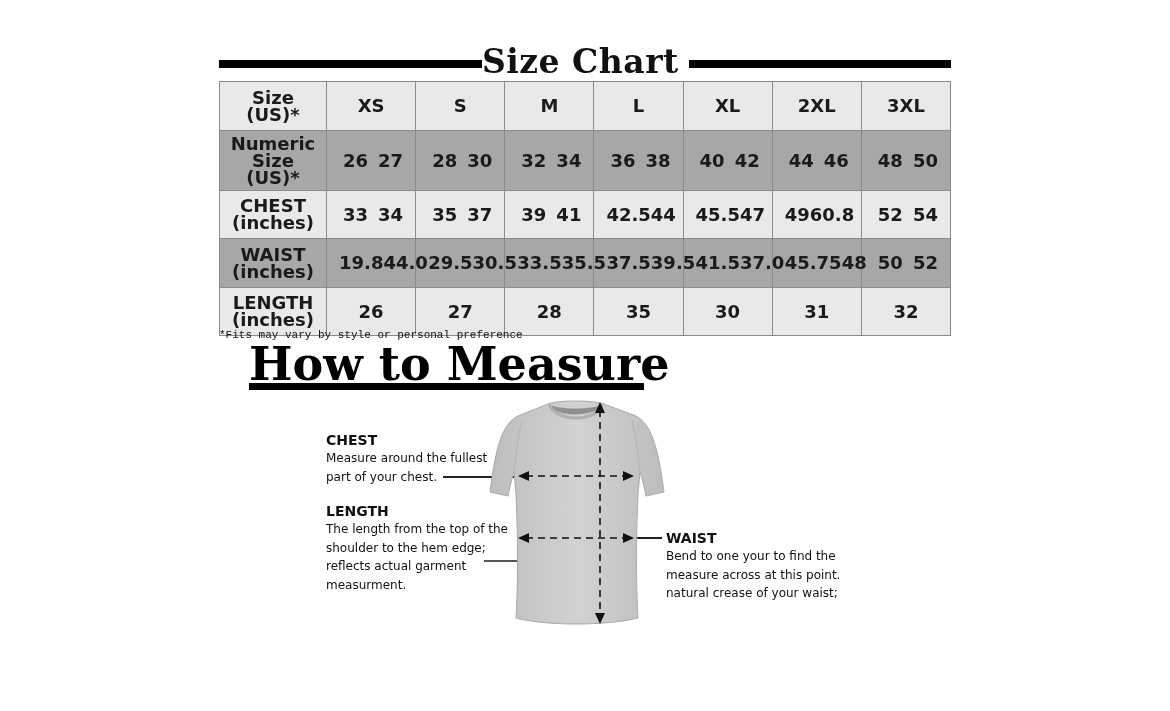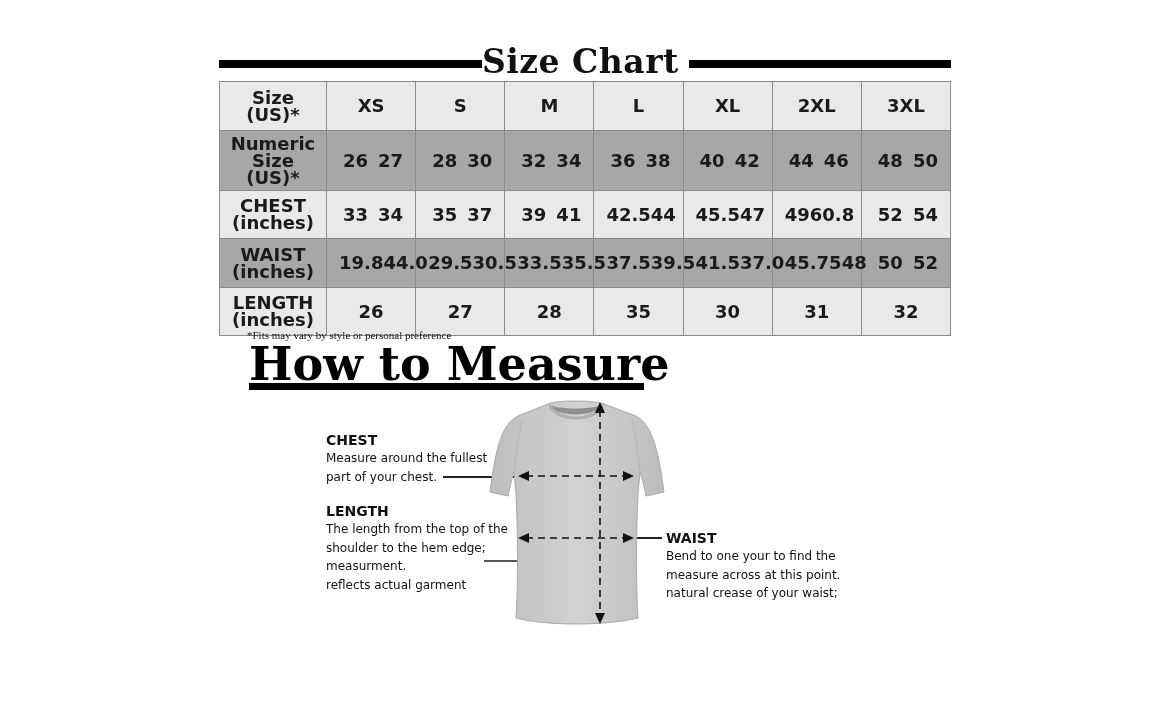--- a/index.html
+++ b/index.html
@@ -20,21 +20,21 @@
                           font-family: "DejaVu Sans", sans-serif; font-weight: bold; font-size: 18px;
                           color: #1a1a1a; padding: 4px; }
     table.size-table tr { height: 48.5px; }
     tr.light td { background: #e9e9ea; }
     tr.dark td { background: #a7a7a9; }
     td.label { width: 98px; line-height: 17px; }
     .pair-wrap { display: flex; justify-content: space-between; padding: 0 8px 0 12px; }
     .pair-wrap.tight { padding: 0 3px 0 8px; }
 
     .footnote { position: absolute; left: 219px; top: 329px; font-size: 11px;
-                font-family: Liberation Serif, serif; color: #111; margin-left: 28px; }
+                font-family: Liberation Mono, monospace; color: #111; }
 
     .measure-title { position: absolute; left: 249px; top: 342px;
                      font-family: "DejaVu Serif", serif; font-weight: bold; font-size: 46px;
                      line-height: 44px; color: #000; }
     .measure-bar { position: absolute; left: 249px; top: 383px; width: 395px; height: 7px; background: #000; }
 
     .note { position: absolute; font-family: "DejaVu Sans", sans-serif; color: #111; }
     .note h4 { margin: 0; font-size: 14px; font-weight: bold; line-height: 18px; }
     .note p { margin: 0; font-size: 12px; line-height: 18.5px; }
 
@@ -234,22 +234,22 @@
 <div class="note" style="left:326px; top:431px;">
   <h4>CHEST</h4>
   <p>Measure around the fullest</p>
   <p>part of your chest.</p>
 </div>
 
 <div class="note" style="left:326px; top:502px;">
   <h4>LENGTH</h4>
   <p>The length from the top of the</p>
   <p>shoulder to the hem edge;</p>
+  <p>reflects actual garment</p>
   <p>measurment.</p>
-  <p>reflects actual garment</p>
 </div>
 
 <div class="note" style="left:666px; top:529px;">
   <h4>WAIST</h4>
   <p>Bend to one your to find the</p>
   <p>measure across at this point.</p>
   <p>natural crease of your waist;</p>
 </div>
 
 <div class="leader" style="left:443px; top:476px; width:78px;"></div>

